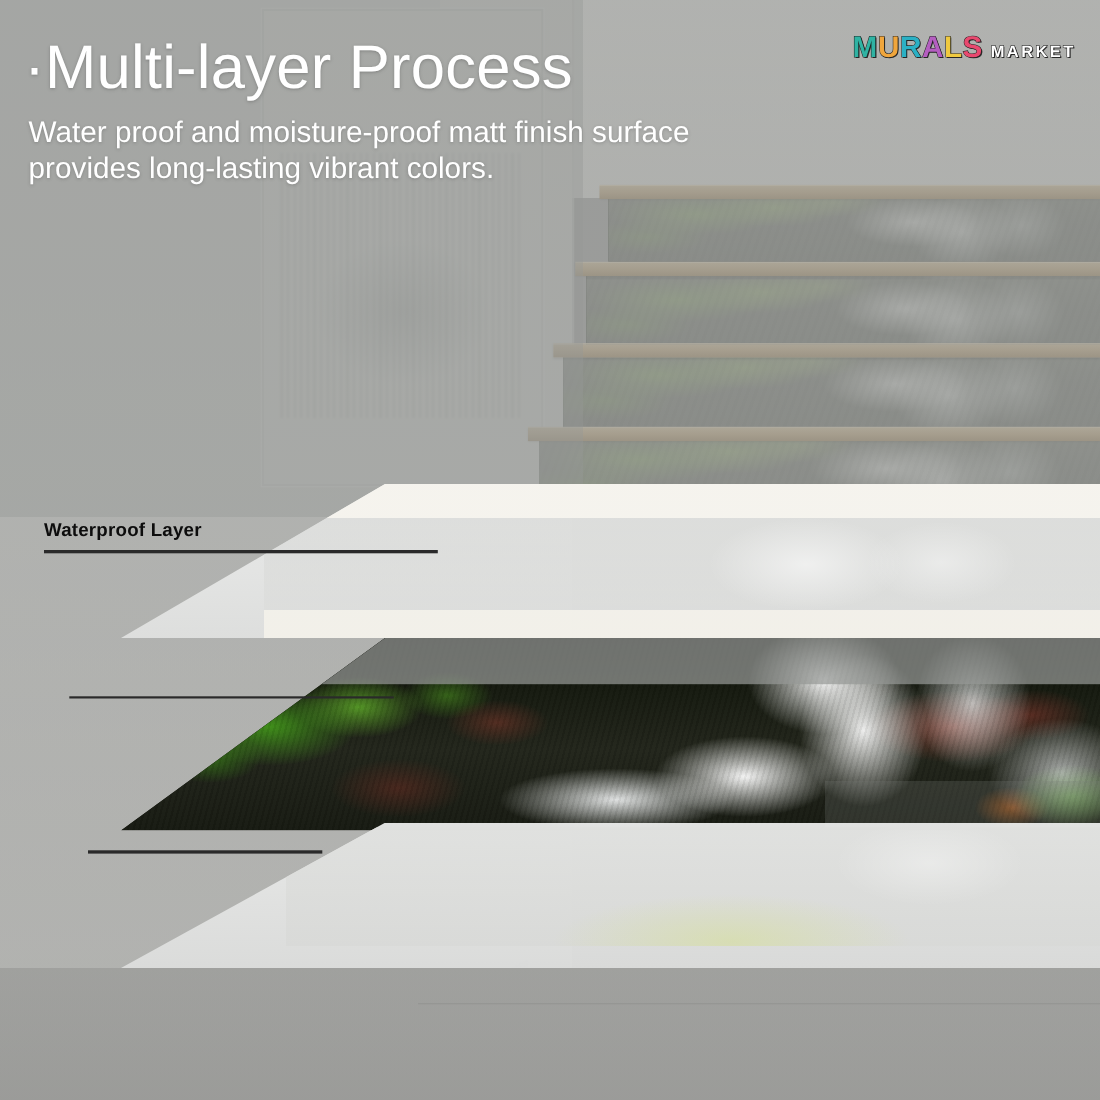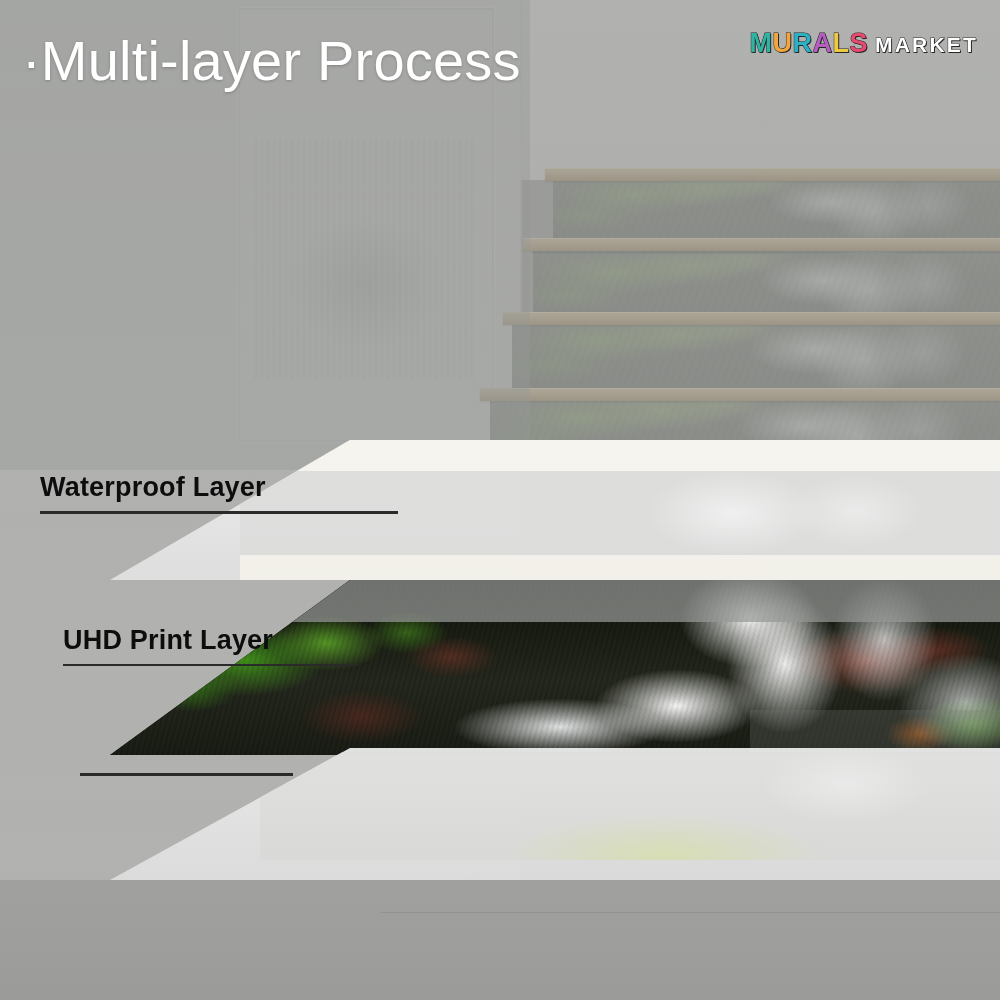--- a/index.html
+++ b/index.html
@@ -116,21 +116,21 @@
     position:absolute;right:22px;top:30px;
     display:flex;align-items:baseline;gap:7px;
     text-shadow:1px 1px 0 rgba(25,25,25,.85);
   }
   .logo-murals{display:flex;font-size:27px;font-weight:700;letter-spacing:.5px;line-height:1;}
   .logo-murals span{
     -webkit-text-stroke:1px rgba(20,20,20,.9);
     paint-order:stroke fill;
   }
   .logo-market{
-    font-size:21px;font-weight:700;letter-spacing:2.2px;color:#ffffff;line-height:1;
+    font-size:15px;font-weight:700;letter-spacing:2.2px;color:#ffffff;line-height:1;
     -webkit-text-stroke:1px rgba(20,20,20,.85);
     paint-order:stroke fill;
   }
 
   
   .layers{position:absolute;inset:0;}
 
   .layer-sheet{
     position:absolute;
     overflow:hidden;
@@ -216,21 +216,21 @@
     position:absolute;left:150px;top:4px;width:750px;height:108px;
     background:
       radial-gradient(ellipse 30% 55% at 54% 96%, rgba(214,224,150,.55), rgba(214,224,150,0) 72%),
       radial-gradient(ellipse 16% 50% at 78% 30%, rgba(255,255,255,.35), rgba(255,255,255,0) 72%),
       linear-gradient(180deg, rgba(222,223,221,.80), rgba(216,217,215,.80));
   }
 
   
   .lbl{position:absolute;}
   .lbl-text{
-    color:#0d0d0d;font-size:27px;font-weight:700;letter-spacing:.2px;white-space:nowrap;
+    color:#0d0d0d;font-size:17px;font-weight:700;letter-spacing:.2px;white-space:nowrap;
   }
   .lbl-rule{height:3px;background:#2a2a2a;margin-top:8px;}
 </style>
 </head>
 <body>
 
 <div id="stage">
 
   <div class="scene">
     <div class="wall-left"></div>
@@ -289,29 +289,30 @@
       <div class="ad-inner"></div>
     </div>
   </div>
 
   <div class="lbl" style="left:40px;top:472px;width:358px;">
     <div class="lbl-text">Waterproof Layer</div>
     <div class="lbl-rule"></div>
   </div>
 
   <div class="lbl" style="left:63px;top:625px;width:253px;">
-    <div class="lbl-text">UHD Print Layer</div>
     <div class="lbl-rule" style="height:2px;width:295px;"></div>
   </div>
 
   <div class="lbl" style="left:80px;top:765px;width:213px;">
     <div class="lbl-rule"></div>
   </div>
 
   <div class="title">·Multi-layer Process</div>
+  <div class="subtitle">Water proof and moisture-proof matt finish surface
+provides long-lasting vibrant colors.</div>
 
   <div class="logo">
     <div class="logo-murals">
         <span style="color: rgb(47, 179, 163);">M</span>
         <span style="color: rgb(240, 166, 60);">U</span>
         <span style="color: rgb(43, 176, 196);">R</span>
         <span style="color: rgb(180, 94, 192);">A</span>
         <span style="color: rgb(239, 201, 63);">L</span>
         <span style="color: rgb(232, 73, 111);">S</span>
       </div>

